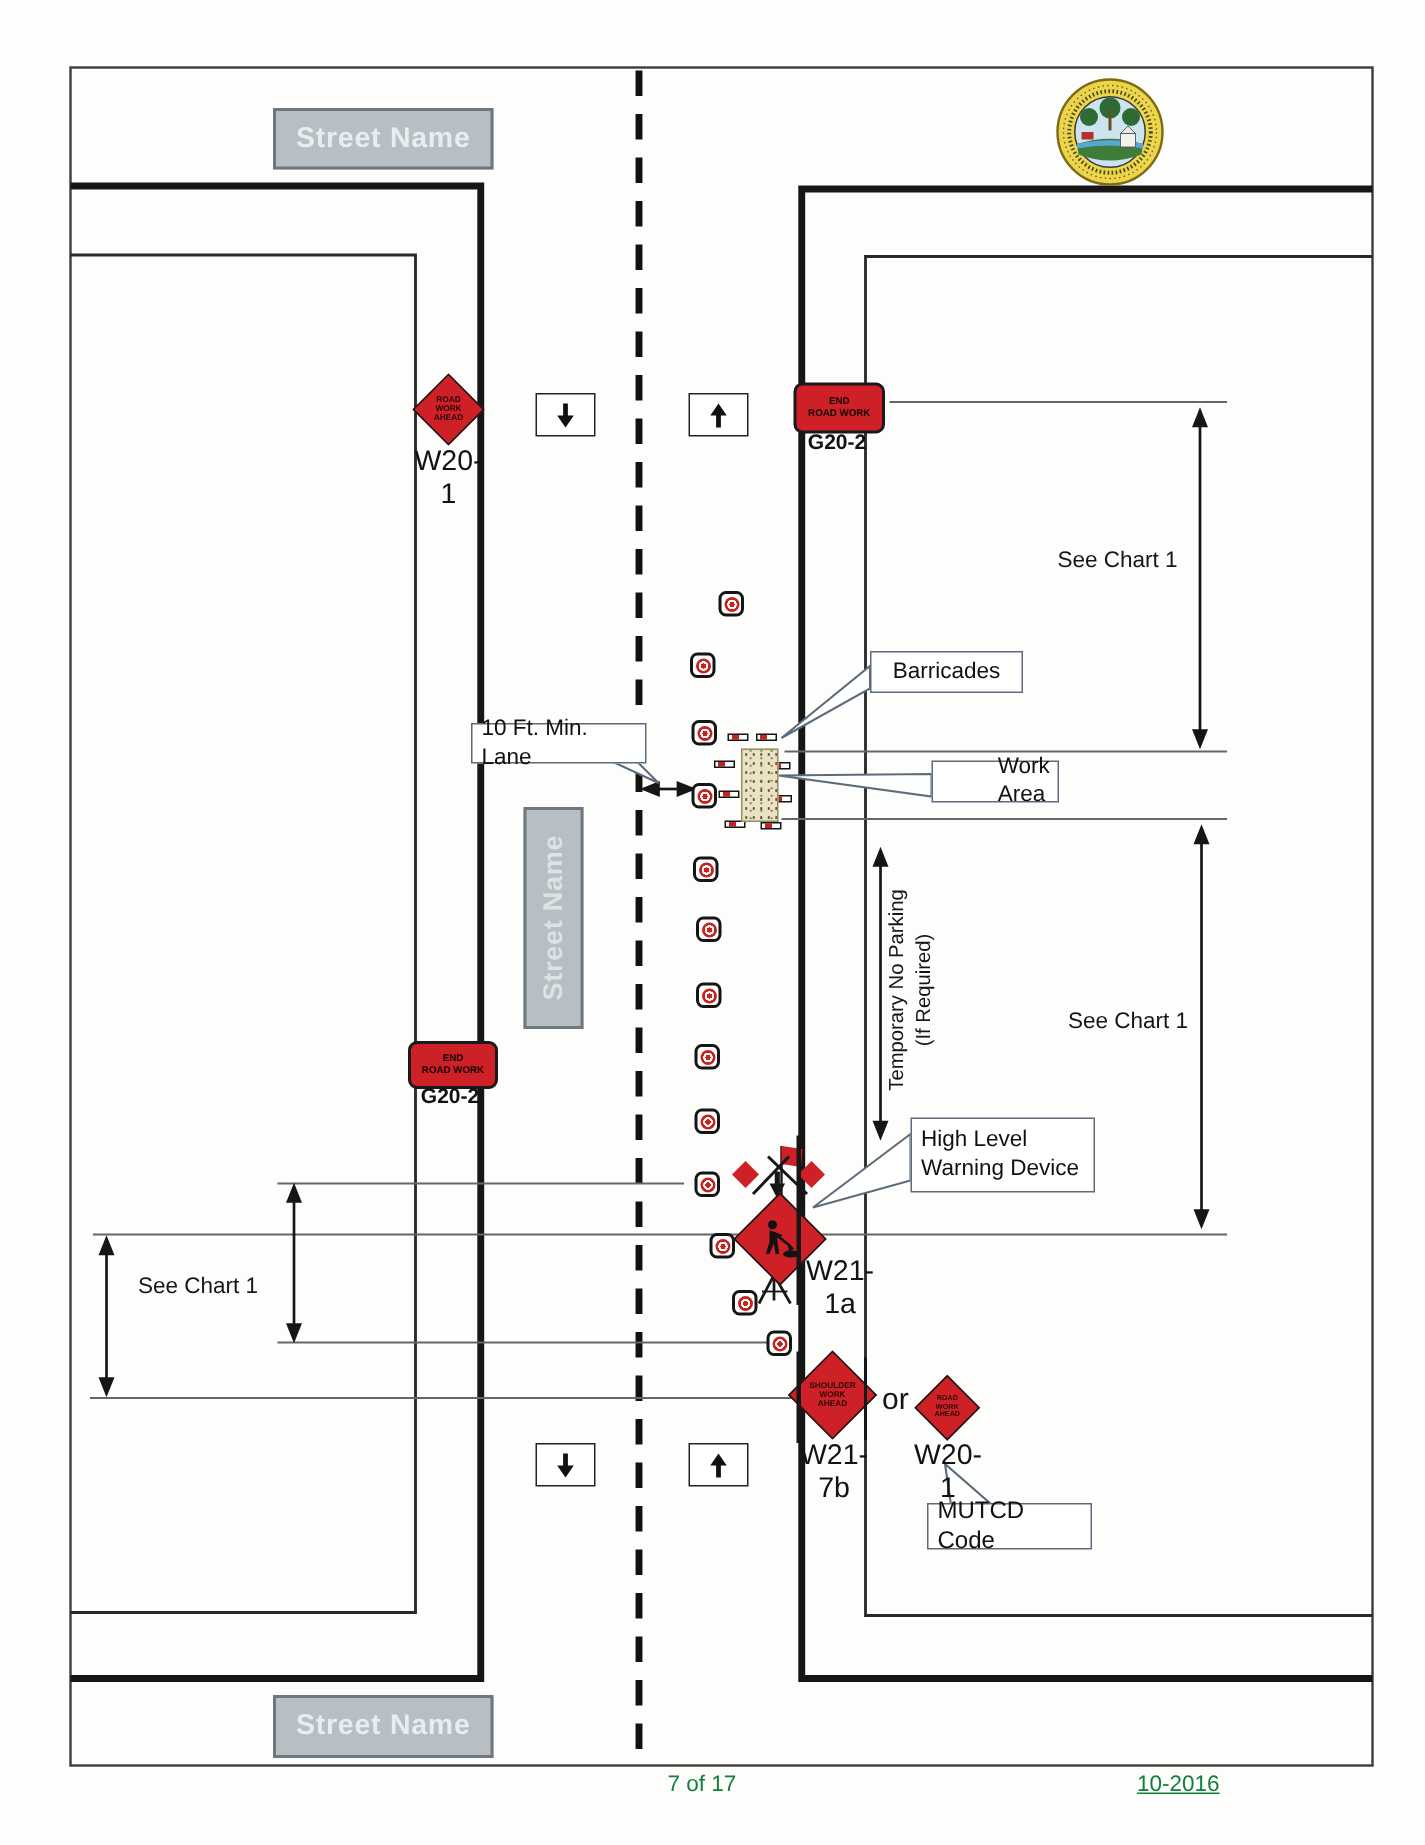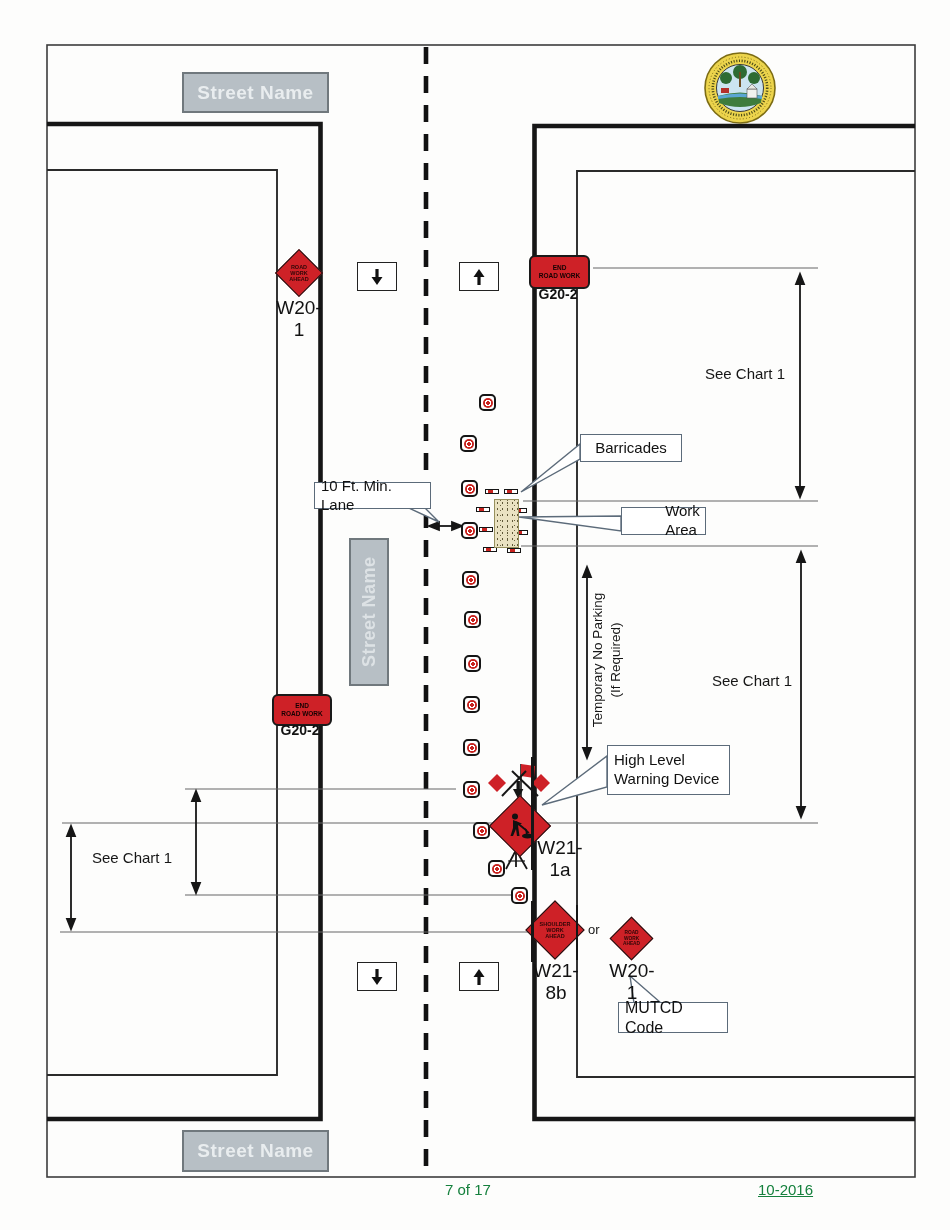--- a/index.html
+++ b/index.html
@@ -221,23 +221,23 @@
     </div>
   </div>
   <div class="code-label" style="left:536px;top:837px;width:48px;text-align:center;">W21-1a</div>
 
   <div class="diamond" style="left:534px;top:909px;width:42px;height:42px;">
     <div class="sq"></div>
     <div class="dtxt" style="font-size:5.5px;">SHOULDER
 WORK
 AHEAD</div>
   </div>
-  <div class="code-label" style="left:530px;top:960px;width:52px;">W21-8b</div>
-
-  <div class="abs" style="left:588px;top:922px;font-size:13px;color:#161616;">or</div>
+  <div class="code-label" style="left:530px;top:960px;width:52px;">W21-7b</div>
+
+  <div class="abs" style="left:588px;top:922px;font-size:20px;color:#161616;">or</div>
 
   <div class="diamond" style="left:616px;top:923px;width:31px;height:31px;">
     <div class="sq"></div>
     <div class="dtxt" style="font-size:4.8px;">ROAD
 WORK
 AHEAD</div>
   </div>
   <div class="code-label" style="left:608px;top:960px;width:48px;">W20-1</div>
 
   <div class="overlay-line" style="left:531px;top:757px;width:3px;height:113px;"></div>

